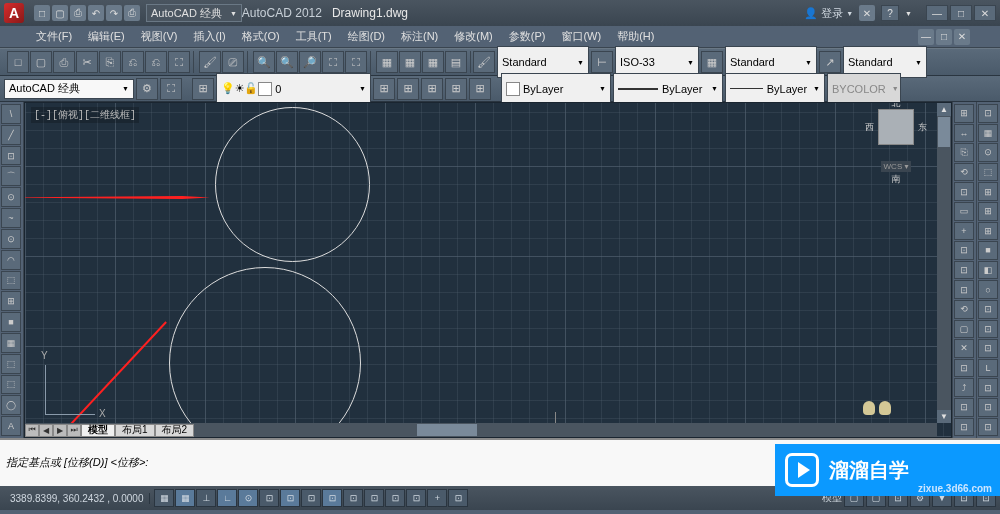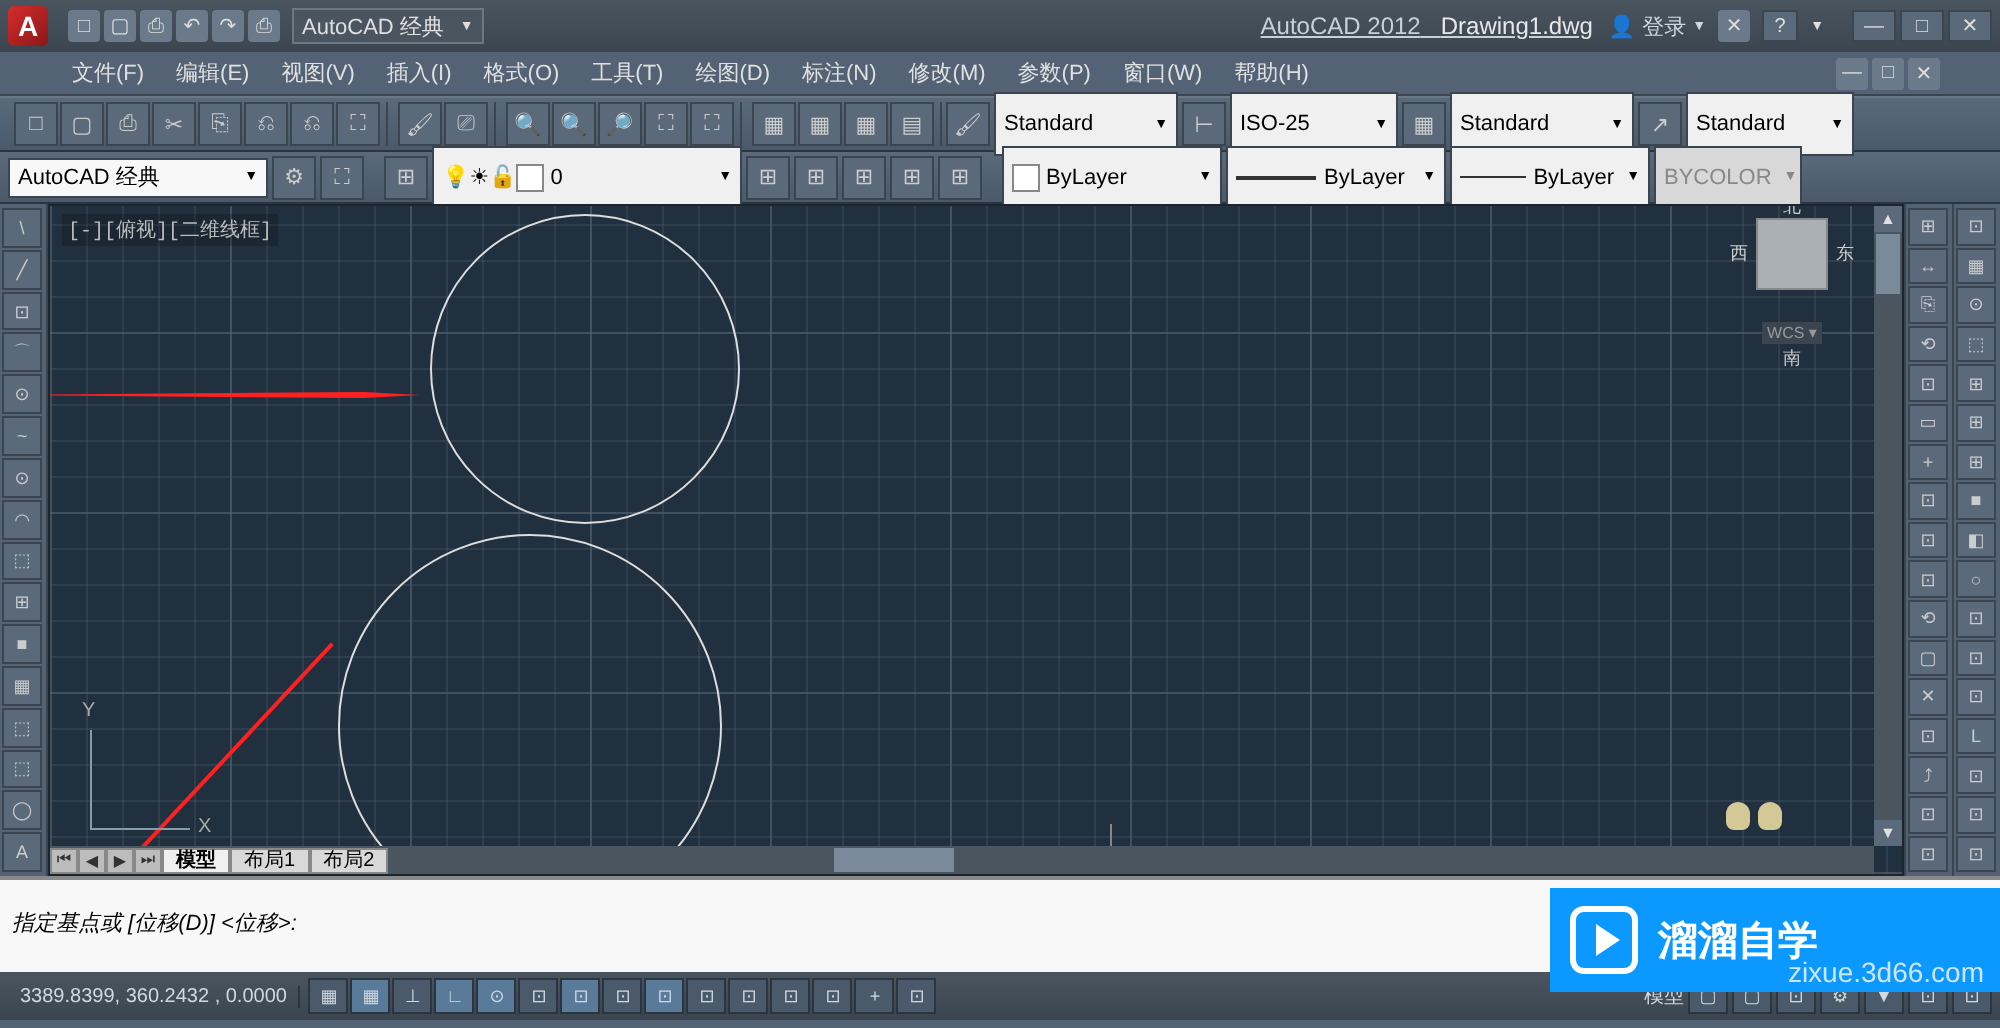--- a/index.html
+++ b/index.html
@@ -5,21 +5,21 @@
     * { margin: 0; padding: 0; box-sizing: border-box; font-family: "Microsoft YaHei", "SimSun", sans-serif; }
     body { width: 1000px; height: 514px; background: #536274; overflow: hidden; position: relative; font-size: 11px; color: #e0e0e0; }
     
     
     .titlebar { height: 26px; background: linear-gradient(#4a5560, #3a4550); display: flex; align-items: center; padding: 0 4px; }
     .app-logo { width: 20px; height: 20px; background: linear-gradient(135deg,#d62c2c,#8a1818); border-radius: 3px; margin-right: 6px; display:flex;align-items:center;justify-content:center;color:#fff;font-weight:bold;font-size:14px;}
     .qat { display: flex; gap: 2px; margin-left: 4px; }
     .qat-btn { width: 16px; height: 16px; background: #6a7a8a; border-radius: 2px; display:flex;align-items:center;justify-content:center;font-size:10px;color:#ddd;}
     .title-dropdown { background:#4a5560; border:1px solid #6a7885; height:18px; padding:0 4px; margin-left:6px; font-size:11px; display:flex;align-items:center;}
     .title-dropdown::after{content:"▼";font-size:7px;margin-left:8px;}
-    .title-center { flex:1; text-align:right; color:#c8d0d8; font-size:12px;text-decoration:underline; }
+    .title-center { flex:1; text-align:left; color:#c8d0d8; font-size:12px; }
     .title-center .fname{color:#e8e8e8;}
     .search-box { background:#fff; color:#999; font-style:italic; width:170px; height:18px; padding:1px 4px; font-size:11px;}
     .title-right { display:flex; align-items:center; gap:6px; margin-left:8px;}
     .login-btn { display:flex;align-items:center;gap:3px;color:#d0d8e0;font-size:11px;}
     .win-btns { display:flex; gap:2px; margin-left:8px;}
     .win-btn { width:22px; height:16px; background:#5a6a7a; border:1px solid #3a4550; display:flex;align-items:center;justify-content:center;font-size:10px;color:#ddd;}
     .help-btn{width:18px;height:16px;background:#5a6a7a;border:1px solid #3a4550;display:flex;align-items:center;justify-content:center;font-size:10px;}
     
     
     .menubar { height: 22px; background:#536274; display:flex; align-items:center; padding:0 30px 0 30px; gap:4px; border-bottom:1px solid #3a4550;}
@@ -102,21 +102,21 @@
     .sb-btns{display:flex;gap:1px;}
     .sb-btn{width:20px;height:18px;background:#4a5a6a;border:1px solid #2a3540;display:flex;align-items:center;justify-content:center;font-size:9px;}
     .sb-btn.active{background:#5a7a9a;}
     .sb-right{margin-left:auto;display:flex;align-items:center;gap:2px;}
     
     
     .watermark{position:absolute;right:0;bottom:18px;width:225px;height:52px;background:#0b99ff;display:flex;align-items:center;padding:0 10px;gap:10px;}
     .wm-icon{width:34px;height:34px;border:3px solid #fff;border-radius:7px;display:flex;align-items:center;justify-content:center;}
     .wm-tri{width:0;height:0;border-left:12px solid #fff;border-top:8px solid transparent;border-bottom:8px solid transparent;margin-left:3px;}
     .wm-text{color:#fff;font-size:20px;font-weight:bold;}
-    .wm-url{position:absolute;right:8px;bottom:2px;font-size:14px;color:#cde6ff;}
+    .wm-url{position:absolute;right:8px;bottom:2px;font-size:10px;color:#cde6ff;font-weight:bold;}
   </style>
 </head>
 <body>
 
 <div class="titlebar">
   <div class="app-logo">A</div>
   <div class="qat">
     <div class="qat-btn">□</div>
     <div class="qat-btn">▢</div>
     <div class="qat-btn">⎙</div>
@@ -189,21 +189,21 @@
   </div>
   <div class="tb-group">
     <div class="tb-btn">▦</div>
     <div class="tb-btn">▦</div>
     <div class="tb-btn">▦</div>
     <div class="tb-btn">▤</div>
   </div>
   <div class="tb-btn">🖌</div>
   <div class="tb-dropdown" style="width:92px">Standard</div>
   <div class="tb-btn">⊢</div>
-  <div class="tb-dropdown" style="width:84px">ISO-25</div>
+  <div class="tb-dropdown" style="width:84px">ISO-33</div>
   <div class="tb-btn">▦</div>
   <div class="tb-dropdown" style="width:92px">Standard</div>
   <div class="tb-btn">↗</div>
   <div class="tb-dropdown" style="width:84px">Standard</div>
 </div>
 
 <div class="ws-row">
   <div class="ws-combo">AutoCAD 经典</div>
   <div class="tb-btn">⚙</div>
   <div class="tb-btn">⛶</div>

